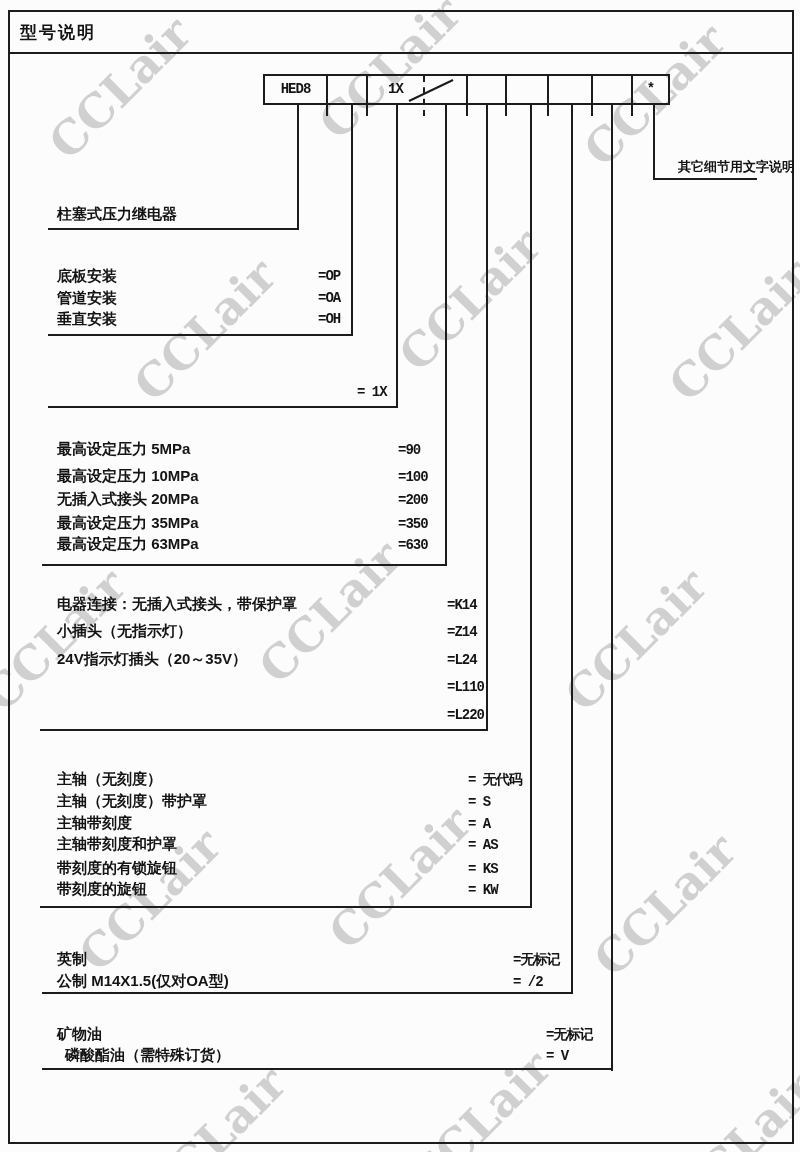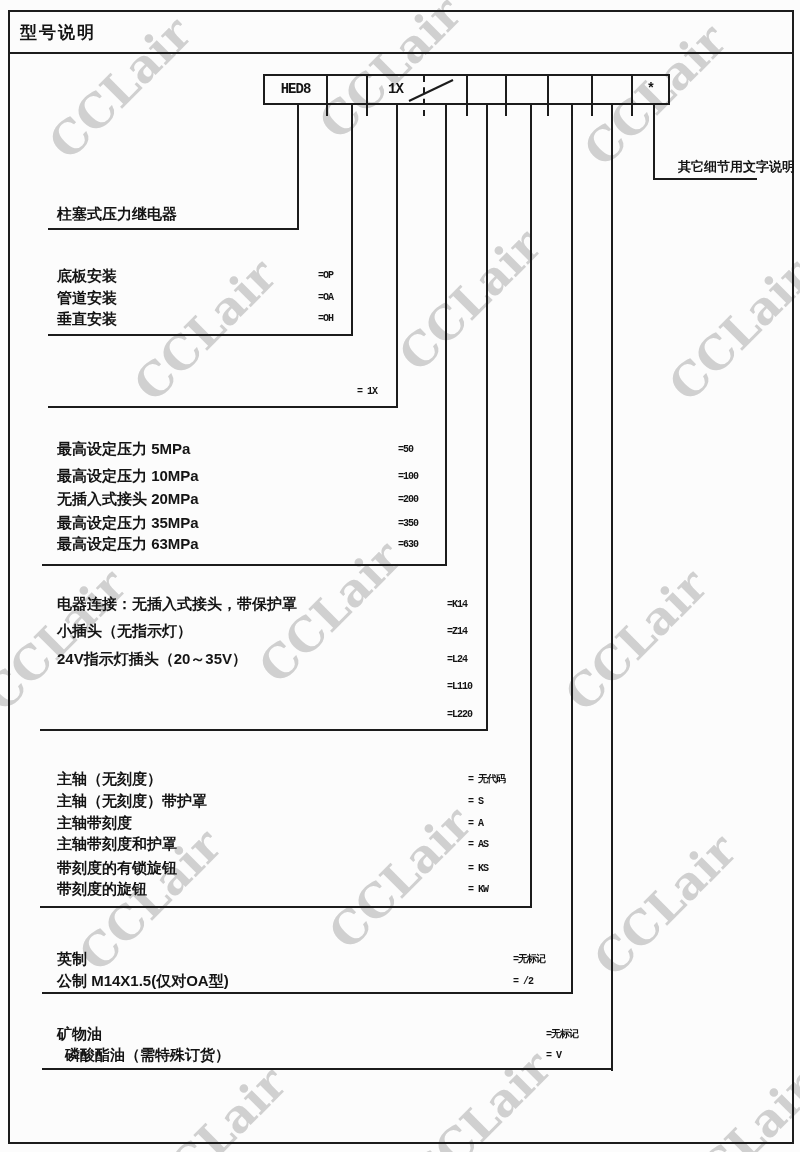--- a/index.html
+++ b/index.html
@@ -36,21 +36,21 @@
     font-weight:bold;font-size:14px;letter-spacing:-1px;
     border-right:2px solid #1c1c1c;box-sizing:content-box;
   }
   .cell:last-child{border-right:none;}
   .cell.dashed{border-right:2px dashed #1c1c1c;}
   .lbl{
     position:absolute;z-index:2;font-size:15px;font-weight:bold;
     white-space:nowrap;line-height:18px;
   }
   .code{
-    position:absolute;z-index:2;font-weight:bold;font-size:10px;
+    position:absolute;z-index:2;font-weight:bold;font-size:14px;
     font-family:"Liberation Mono","DejaVu Sans Mono",monospace;
     letter-spacing:-1px;white-space:nowrap;line-height:18px;
   }
   .note{
     position:absolute;z-index:2;font-size:13px;font-weight:bold;white-space:nowrap;margin-left:20px;
   }
   .slash{position:absolute;z-index:3;}
 </style>
 </head>
 <body>
@@ -123,21 +123,21 @@
   <div class="code" style="left:318px;top:289px">=OA</div>
   <div class="code" style="left:318px;top:310px">=OH</div>
 
   <div class="code" style="left:357px;top:383px">= 1X</div>
 
   <div class="lbl" style="left:57px;top:440px">最高设定压力 5MPa</div>
   <div class="lbl" style="left:57px;top:467px">最高设定压力 10MPa</div>
   <div class="lbl" style="left:57px;top:490px">无插入式接头 20MPa</div>
   <div class="lbl" style="left:57px;top:514px">最高设定压力 35MPa</div>
   <div class="lbl" style="left:57px;top:535px">最高设定压力 63MPa</div>
-  <div class="code" style="left:398px;top:441px">=50</div>
+  <div class="code" style="left:398px;top:441px">=90</div>
   <div class="code" style="left:398px;top:468px">=100</div>
   <div class="code" style="left:398px;top:491px">=200</div>
   <div class="code" style="left:398px;top:515px">=350</div>
   <div class="code" style="left:398px;top:536px">=630</div>
 
   <div class="lbl" style="left:57px;top:595px">电器连接：无插入式接头，带保护罩</div>
   <div class="lbl" style="left:57px;top:622px">小插头（无指示灯）</div>
   <div class="lbl" style="left:57px;top:650px">24V指示灯插头（20～35V）</div>
   <div class="code" style="left:447px;top:596px">=K14</div>
   <div class="code" style="left:447px;top:623px">=Z14</div>

